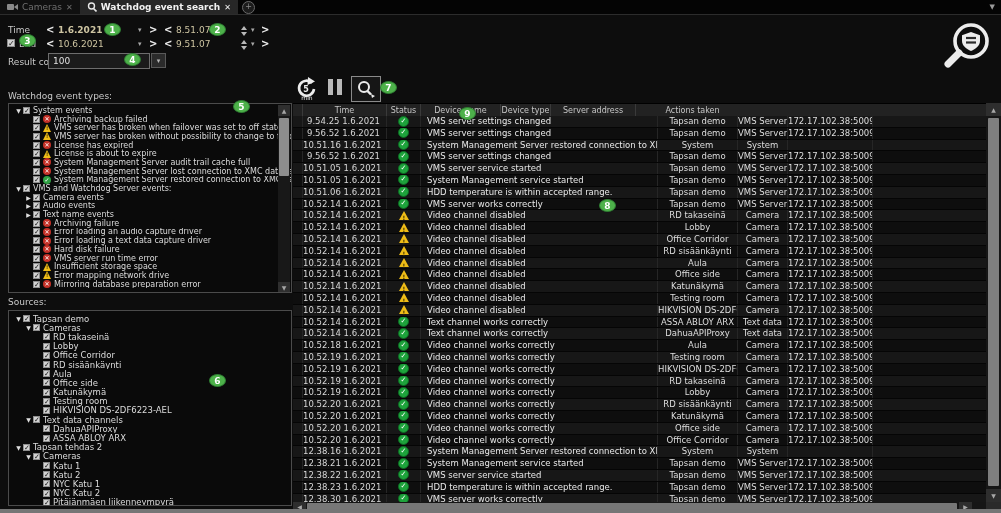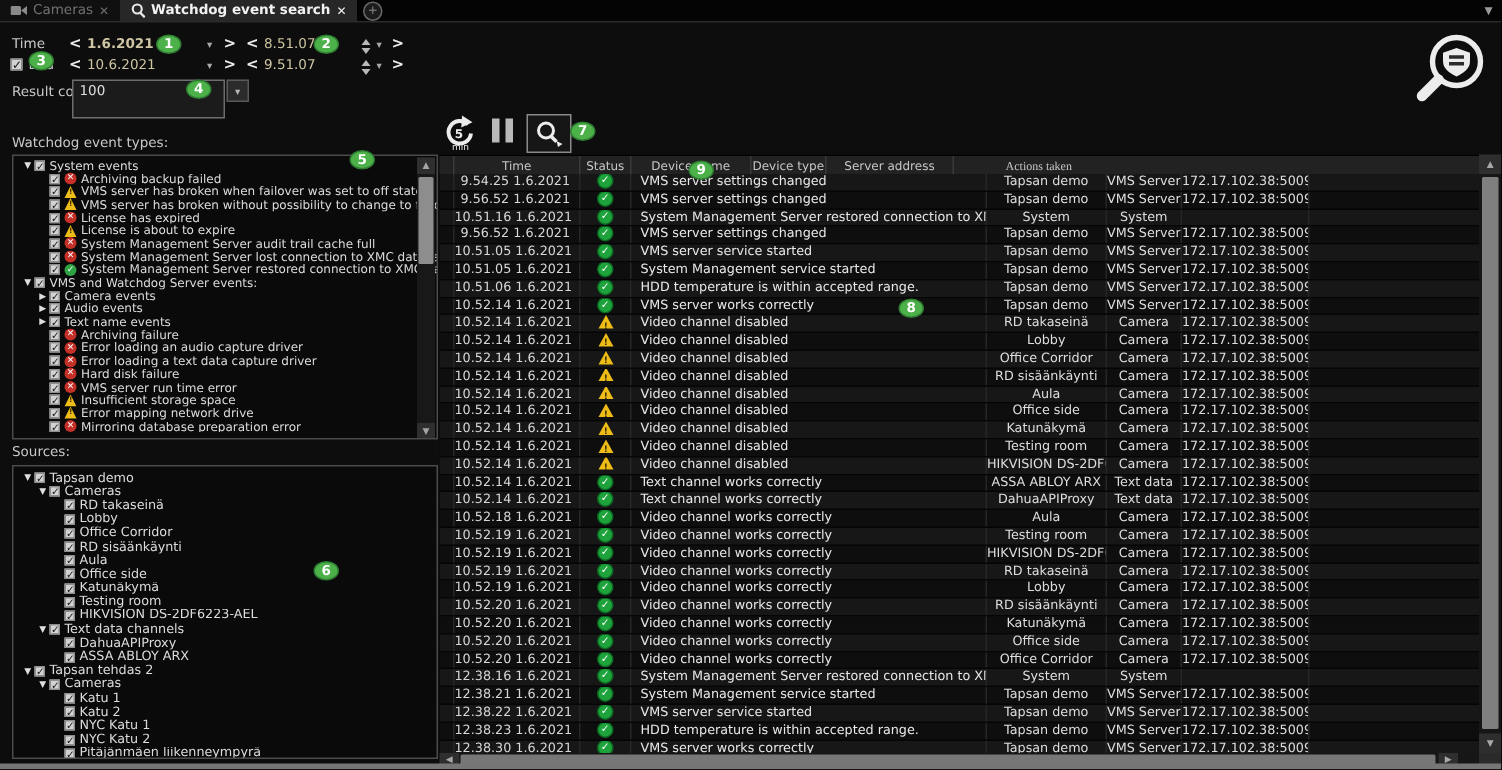--- a/index.html
+++ b/index.html
@@ -61,21 +61,21 @@
          background:#222;border-top:1px solid #000;box-sizing:border-box;}
   .hc{font-size:8px;color:#c6c6c6;text-align:center;line-height:13px;border-right:1px solid #3a3a3a;
       box-sizing:border-box;overflow:hidden;white-space:nowrap;}
   .tbody{position:absolute;left:293px;top:116px;width:693px;height:386px;overflow:hidden;background:#0b0b0b;}
   .trow{display:flex;height:11.8px;box-sizing:border-box;border-bottom:1px solid #050505;}
   .trow:nth-child(odd){background:#171717;}
   .trow:nth-child(even){background:#0e0e0e;}
   .tc{font-size:8.5px;line-height:11px;color:#dedede;text-align:center;border-right:1px solid #262626;
       box-sizing:border-box;overflow:hidden;white-space:nowrap;}
   .c0{width:10px;}.c1{width:84px;}.c2{width:34px;}.c3{width:237px;}.c4{width:80px;}
-  .c5{width:50px;}.c6{width:85px;}.c7{width:113px;border-right:none;font-family:Liberation Serif, serif;}
+  .c5{width:50px;}.c6{width:85px;}.c7{width:113px;border-right:none;}
   .tc.c1{text-align:right;padding-right:6px;color:#d8d8d8;}
   .tc.c3{text-align:left;padding-left:6px;color:#e8e8e8;}
   .stok{display:inline-block;width:9px;height:9px;border-radius:50%;background:#1ea33c;
         border:1px solid #0c6b22;color:#fff;font-size:7px;line-height:9px;font-weight:bold;
         vertical-align:middle;margin-top:-1px;box-sizing:content-box;}
   .stwarn{display:inline-block;width:0;height:0;border-left:5px solid transparent;border-right:5px solid transparent;
           border-bottom:9px solid #eebc17;position:relative;vertical-align:middle;margin-top:-1px;}
   .stwarn::after{content:"!";position:absolute;left:-1px;top:1.5px;font-size:6px;color:#3c2f00;font-weight:bold;}
   
   .vscroll{position:absolute;left:986px;top:103px;width:15px;height:399px;background:#161616;}
@@ -144,21 +144,21 @@
   <span class="abs navarrow" style="left:164px;top:39px;">&lt;</span>
   <span class="abs dval" style="left:176px;top:39px;">9.51.07</span>
   <span class="abs spin" style="left:241px;top:40px;">
       <i class="u"></i>
       <i class="d"></i>
     </span>
   <span class="abs caret" style="left:251px;top:40px;">▾</span>
   <span class="abs navarrow" style="left:261px;top:39px;">&gt;</span>
 
   <span class="abs flabel" style="left:8px;top:57px;">Result count</span>
-  <div class="abs combo" style="left:48px;top:53px;width:102px;height:26px;">100</div>
+  <div class="abs combo" style="left:48px;top:53px;width:102px;height:16px;">100</div>
   <div class="abs combobtn" style="left:151px;top:53px;width:15px;height:15px;">▾</div>
 
   <span class="abs flabel" style="left:8px;top:91px;">Watchdog event types:</span>
   <span class="abs flabel" style="left:8px;top:297px;">Sources:</span>
 
   <div class="panel et" style="left:8px;top:103px;width:284px;height:190px;">
     <div id="etTree" style="padding:2px 0 0 5px;">
         <div class="titem" style="padding-left: 0px;">
           <span class="exp">▼</span>
           <span class="chkbox">✓</span>

